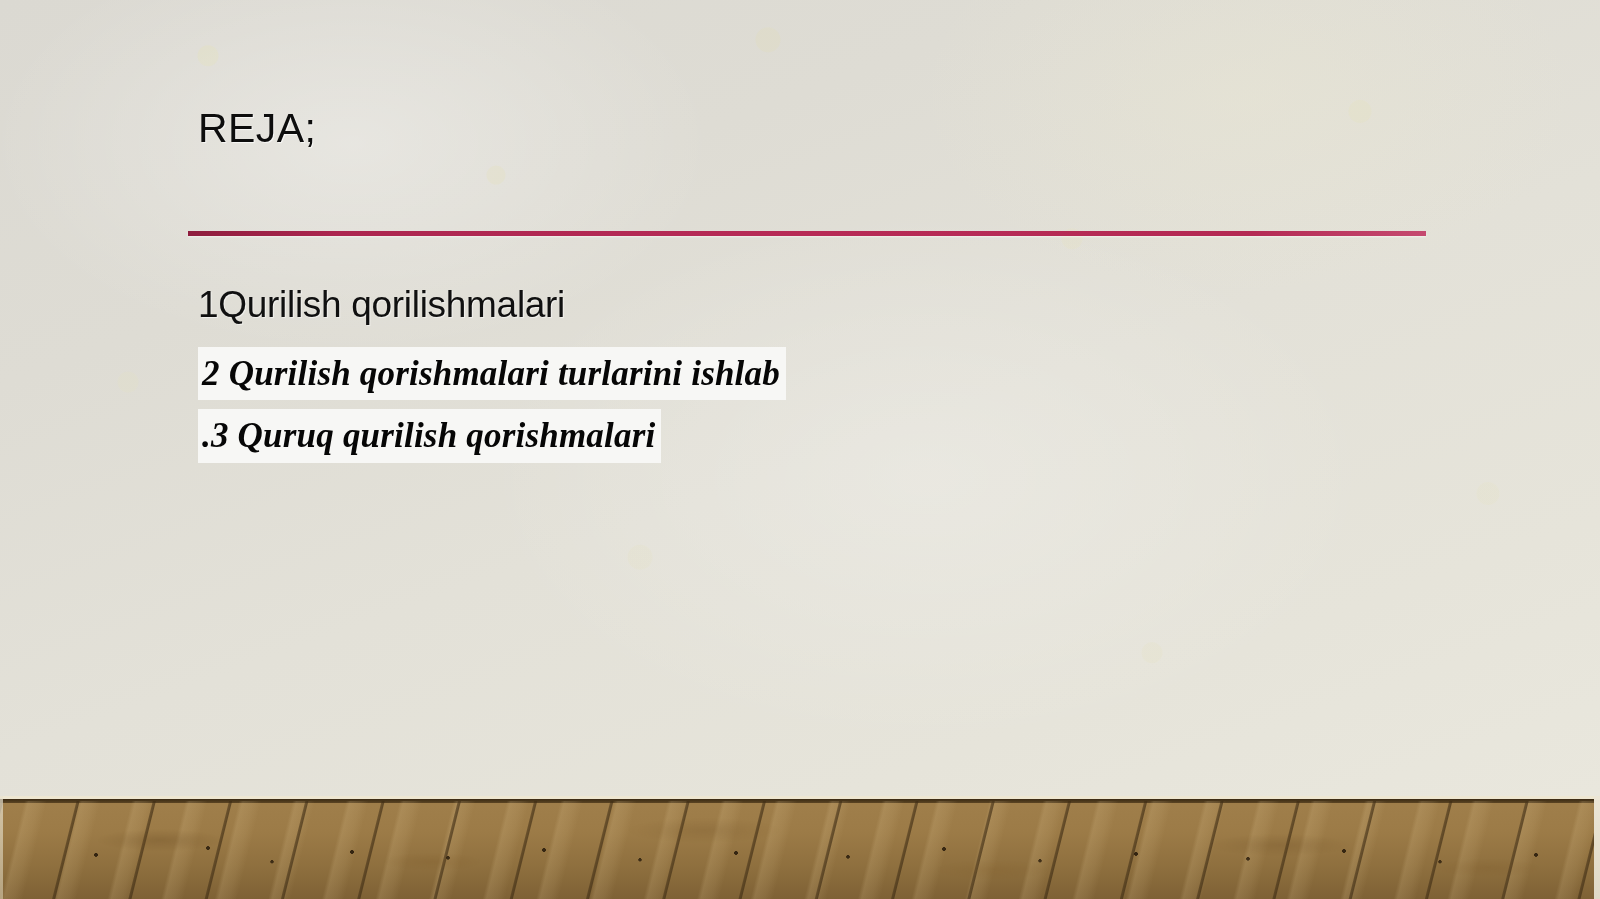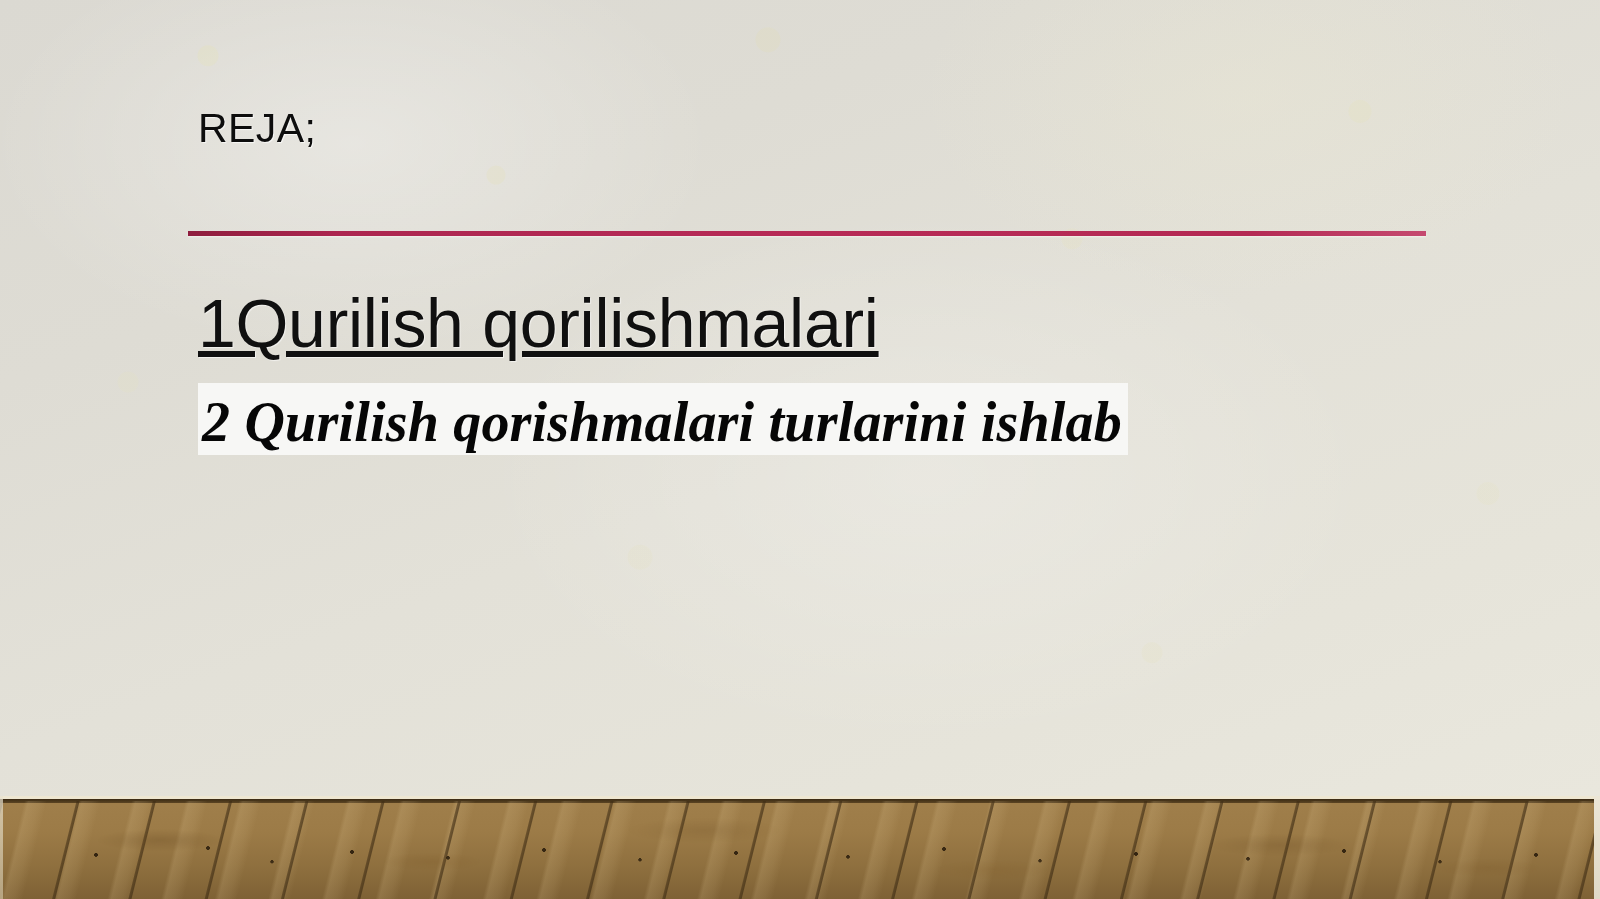--- a/index.html
+++ b/index.html
@@ -77,43 +77,42 @@
   
   .body-block {
     position: absolute;
     left: 198px;
     top: 283px;
     width: 1300px;
   }
 
   .line-plain {
     font-family: "Liberation Sans", sans-serif;
-    font-size: 68px;
+    font-size: 37px;
     font-weight: 400;
     font-style: normal;
     color: #101010;
     line-height: 1.18;
     letter-spacing: -0.3px;
     text-shadow: 1px 1px 1px rgba(255,255,255,0.6);
     white-space: nowrap;
     margin: 0 0 20px 0;
-    text-decoration: underline;
   }
 
   .line-hl {
     display: table;
     font-family: "Liberation Serif", serif;
-    font-size: 56px;
+    font-size: 35px;
     font-weight: bold;
     font-style: italic;
     color: #060606;
     line-height: 1.16;
     letter-spacing: 0.2px;
     background: #f7f7f5;
-    padding: 7px 6px 0 4px;
+    padding: 7px 6px 6px 4px;
     margin: 0 0 9px 0;
     white-space: nowrap;
   }
   .line-hl.last { margin-bottom: 0; }
 
   
   .floor {
     position: absolute;
     left: 0;
     top: 796px;
@@ -217,20 +216,21 @@
     <div class="wall-speckle"></div>
   </div>
 
   <div class="title">REJA;</div>
 
   <div class="divider"></div>
 
   <div class="body-block">
     <div class="line-plain">1Qurilish qorilishmalari</div>
     <div class="line-hl">2 Qurilish qorishmalari turlarini ishlab</div>
+    <div class="line-hl last">.3 Quruq qurilish qorishmalari</div>
   </div>
 
   <div class="floor">
     <div class="floor-top-cream"></div>
     <div class="floor-top-dark"></div>
     <div class="floor-planks"></div>
     <div class="floor-grain"></div>
     <div class="floor-nails"></div>
     <div class="floor-left-strip"></div>
     <div class="floor-right-strip"></div>

